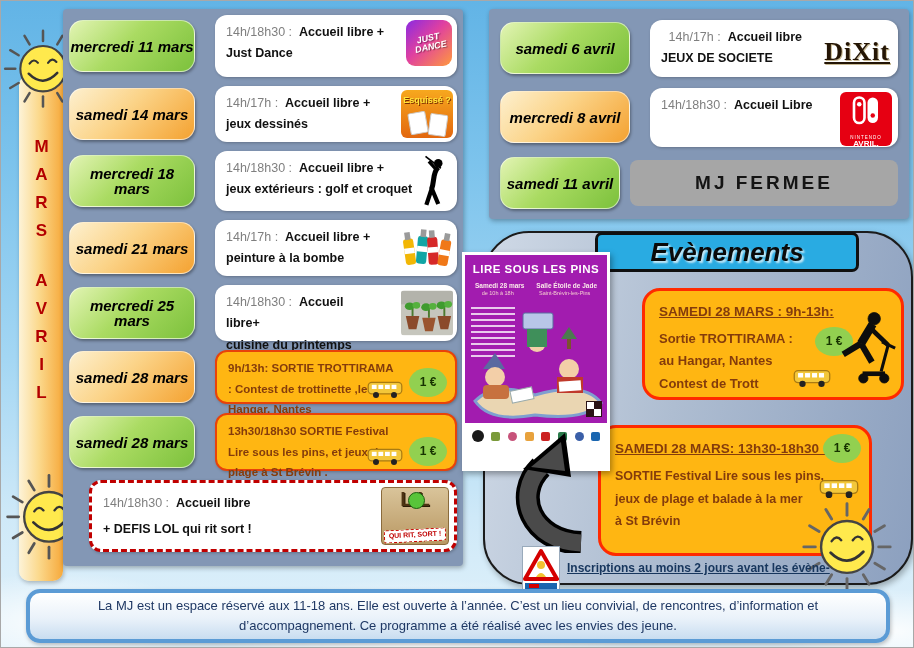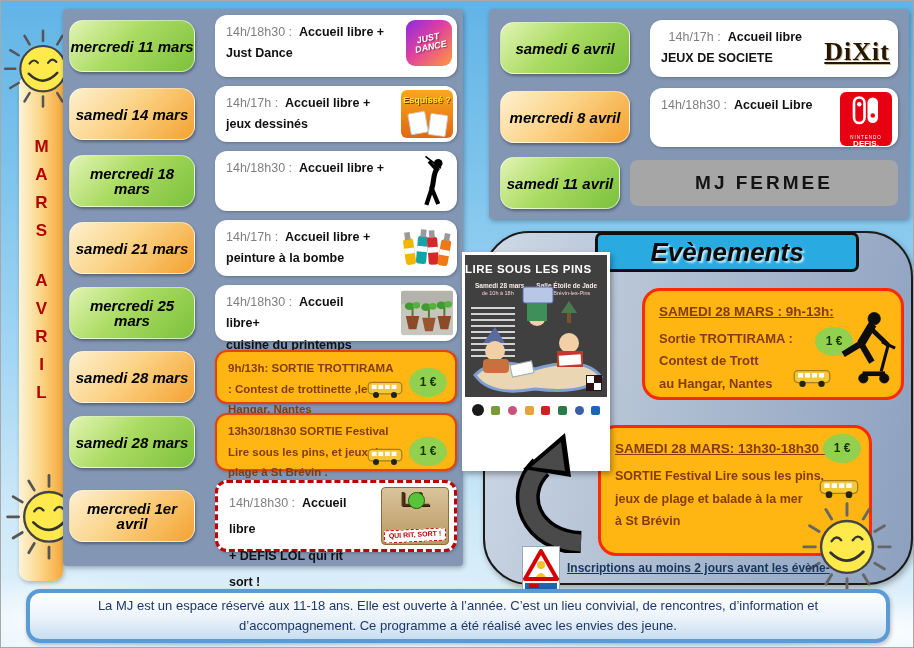--- a/index.html
+++ b/index.html
@@ -67,21 +67,21 @@
     display:flex;align-items:center;justify-content:center;font-weight:bold;font-style:italic;font-size:26px;color:#0a0a0a;
     text-shadow:2px 2px 2px rgba(255,255,255,.75);box-sizing:border-box;}
   .event-card{position:absolute;background:#ffb612;border:3px solid #ff2a00;border-radius:18px;box-sizing:border-box;
     color:#843c0c;font-weight:bold;padding:9px 14px;}
   .ev1{left:641px;top:287px;width:262px;height:112px;font-size:13px;line-height:1.75;}
   .ev2{left:597px;top:424px;width:274px;height:131px;font-size:12.5px;line-height:1.8;}
   .ev-head{text-decoration:underline;font-size:13.5px;margin-bottom:4px;}
   
   .poster{position:absolute;left:461px;top:251px;width:148px;height:219px;background:#fff;padding:3px 3px 0 3px;box-sizing:border-box;
     box-shadow:2px 3px 6px rgba(0,0,0,.35);}
-  .poster-pink{position:relative;width:100%;height:142px;background:#404040;overflow:hidden;text-align:left;}
+  .poster-pink{position:relative;width:100%;height:168px;background:#a21caf;overflow:hidden;text-align:center;}
   .poster-title{color:#fff;font-weight:bold;font-size:11.5px;letter-spacing:.5px;margin-top:9px;line-height:1;}
   .poster-sub{margin:6px 4px 0 4px;display:flex;justify-content:space-around;color:#fbe9ea;font-size:6.5px;font-weight:bold;}
   .poster-sub2{display:flex;justify-content:space-around;color:#f4cdd0;font-size:5.5px;margin:1px 4px 0 4px;}
   .authors{position:absolute;left:6px;top:52px;width:44px;height:52px;opacity:.85;
     background:repeating-linear-gradient(180deg,rgba(255,255,255,.9) 0 2px,transparent 2px 6px);}
   .qr{position:absolute;right:5px;bottom:6px;width:14px;height:14px;background:
     repeating-conic-gradient(#2a1215 0% 25%,#fff 0% 50%);border:1px solid #2a1215;}
   .poster-logos{height:26px;background:#fff;display:flex;align-items:center;justify-content:space-around;padding:0 3px;}
   .plogo{width:9px;height:9px;border-radius:2px;}
   
@@ -168,20 +168,21 @@
           <span class="c1"></span>
             <span class="c2"></span>
         </div>
       </div>
     </div>
 
     <div class="row" style="height:60px">
       <div class="chip green">mercredi 18 mars</div>
       <div class="card" style="padding-right:40px">
         <div><span class="time">14h/18h30 :</span>&nbsp; <span class="b">Accueil  libre  +</span></div>
+        <div class="b">jeux extérieurs : golf et croquet</div>
         <svg class="rowicon" style="right:6px;top:4px" width="34" height="52" viewBox="0 0 40 60">
           <line x1="10" y1="1" x2="28" y2="15" stroke="#000" stroke-width="2"></line>
           <circle cx="25" cy="9" r="5" fill="#000"></circle>
           <path d="M25,14 C18,20 21,30 17,40" fill="none" stroke="#000" stroke-width="6"></path>
           <path d="M17,40 L11,58 M17,38 L25,57" fill="none" stroke="#000" stroke-width="5"></path>
           <path d="M23,17 L14,7" fill="none" stroke="#000" stroke-width="4"></path>
         </svg>
       </div>
     </div>
 
@@ -273,21 +274,20 @@
             <rect x="19" y="10" width="8" height="7" fill="#fff"></rect>
             <rect x="30" y="10" width="8" height="7" fill="#fff"></rect>
             <rect x="41" y="10" width="8" height="7" fill="#fff"></rect>
           <circle cx="15" cy="27" r="5" fill="#222"></circle>
             <circle cx="45" cy="27" r="5" fill="#222"></circle>
         </svg>
       </div>
     </div>
 
     <div class="row" style="height:72px">
-      <div class="chip orange">mercredi 1er avril</div>
       <div class="card dashedcard">
         <div><span class="time">14h/18h30  :</span>&nbsp; <span class="b">Accueil libre</span></div>
         <div class="b">+ DEFIS LOL qui rit sort !</div>
         <div class="rowicon lol">
           <span class="lt">L L</span>
           <span class="lo"></span>
           <span class="cap">QUI RIT, SORT !</span>
         </div>
       </div>
     </div>
@@ -310,40 +310,40 @@
       <div class="card" style="padding-right:66px">
         <div><span class="time">14h/18h30 :</span>&nbsp; <span class="b">Accueil Libre</span></div>
         <div class="rowicon switchlogo">
           <svg width="30" height="32" viewBox="0 0 40 42" style="margin-top:3px">
             <rect x="4" y="3" width="14" height="34" rx="7" fill="none" stroke="#fff" stroke-width="3.5"></rect>
             <circle cx="11" cy="12" r="3" fill="#fff"></circle>
             <rect x="22" y="3" width="14" height="34" rx="7" fill="#fff"></rect>
             <circle cx="29" cy="27" r="3" fill="#e60012"></circle>
           </svg>
           <span class="brand1">NINTENDO</span>
-          <span class="brand2">DEFIS.</span>
+          <span class="brand2">AVRIL.</span>
         </div>
       </div>
     </div>
 
     <div class="row" style="height:50px">
       <div class="chip green" style="flex-basis:118px">samedi 11 avril</div>
       <div class="closed">MJ FERMEE</div>
     </div>
 
   </div>
 
   <div class="events-panel"></div>
   <div class="events-title">Evènements</div>
 
   <div class="event-card ev1">
     <div class="ev-head">SAMEDI 28 MARS : 9h-13h:</div>
     <div>Sortie TROTTIRAMA :</div>
+    <div>au Hangar, Nantes</div>
     <div>Contest de Trott</div>
-    <div>au Hangar, Nantes</div>
     <span class="badge" style="left:170px;top:36px">1 €</span>
     <svg class="rowicon" style="left:148px;bottom:8px" width="38" height="23" viewBox="0 0 60 34">
       <rect x="2" y="6" width="56" height="19" rx="6" fill="#f3c73a" stroke="#a97b12" stroke-width="2"></rect>
       <rect x="8" y="10" width="8" height="7" fill="#fff"></rect>
         <rect x="19" y="10" width="8" height="7" fill="#fff"></rect>
         <rect x="30" y="10" width="8" height="7" fill="#fff"></rect>
         <rect x="41" y="10" width="8" height="7" fill="#fff"></rect>
       <circle cx="15" cy="27" r="5" fill="#222"></circle>
         <circle cx="45" cy="27" r="5" fill="#222"></circle>
     </svg>

